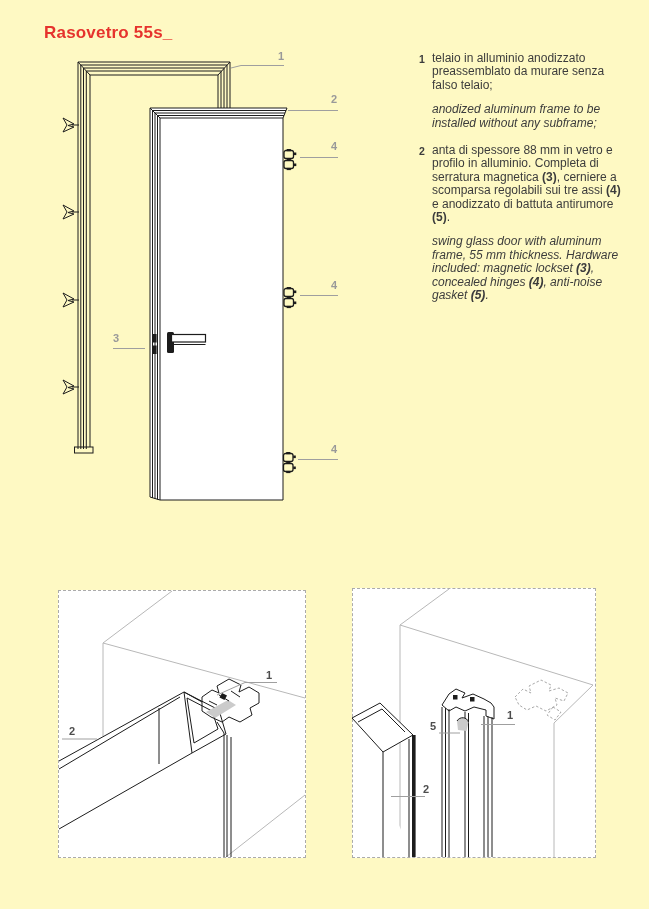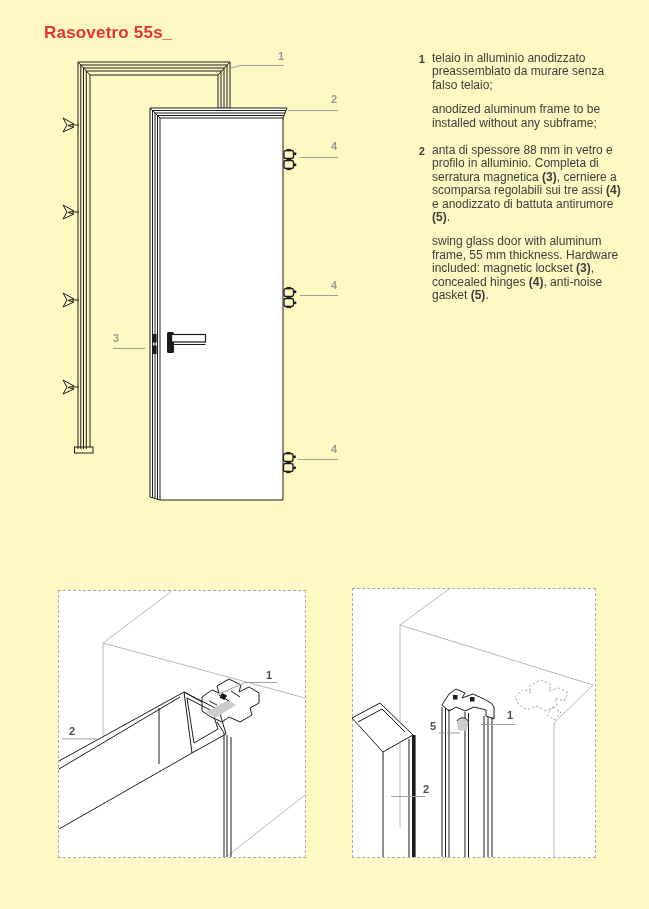--- a/index.html
+++ b/index.html
@@ -11,21 +11,21 @@
     position:absolute; left:44px; top:23px;
     font-size:17px; font-weight:bold; color:#e6332d; letter-spacing:.2px;
   }
   
   .notes { position:absolute; left:419px; top:52px; width:212px; color:#3c3c3c; }
   .note { display:flex; }
   .note + .note { margin-top:14px; }
   .note .num { font-weight:bold; font-size:10.5px; width:9px; flex:none; padding-top:0.5px; }
   .note .body { font-size:12px; line-height:13.4px; width:191px; margin-left:4px; }
   .note .it { margin:0 0 11px 0; }
-  .note .en { margin:0; }
+  .note .en { margin:0; font-style:italic; }
   .note b { font-weight:bold; }
   
   .fig-main { position:absolute; left:55px; top:45px; width:300px; height:480px; }
   .detail-box { position:absolute; border:1px dashed #ababab; box-sizing:border-box; background:#fff; }
   .detail-left  { left:58px;  top:590px; width:248px; height:268px; }
   .detail-right { left:352px; top:588px; width:244px; height:270px; }
   .detail-box svg { display:block; width:100%; height:100%; }
   svg { overflow:visible; }
   .ln   { stroke:#1c1c1c; stroke-width:1; fill:none; }
   .lnt  { stroke:#1c1c1c; stroke-width:1.3; fill:none; }

